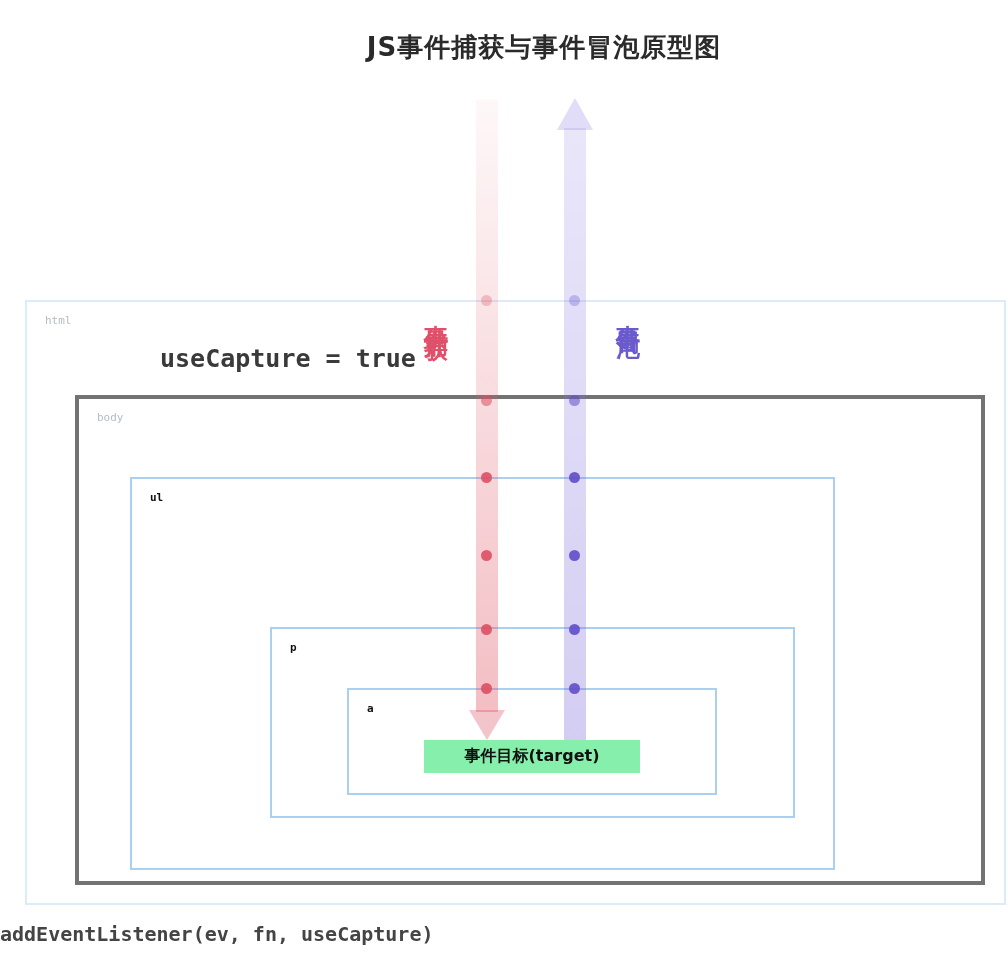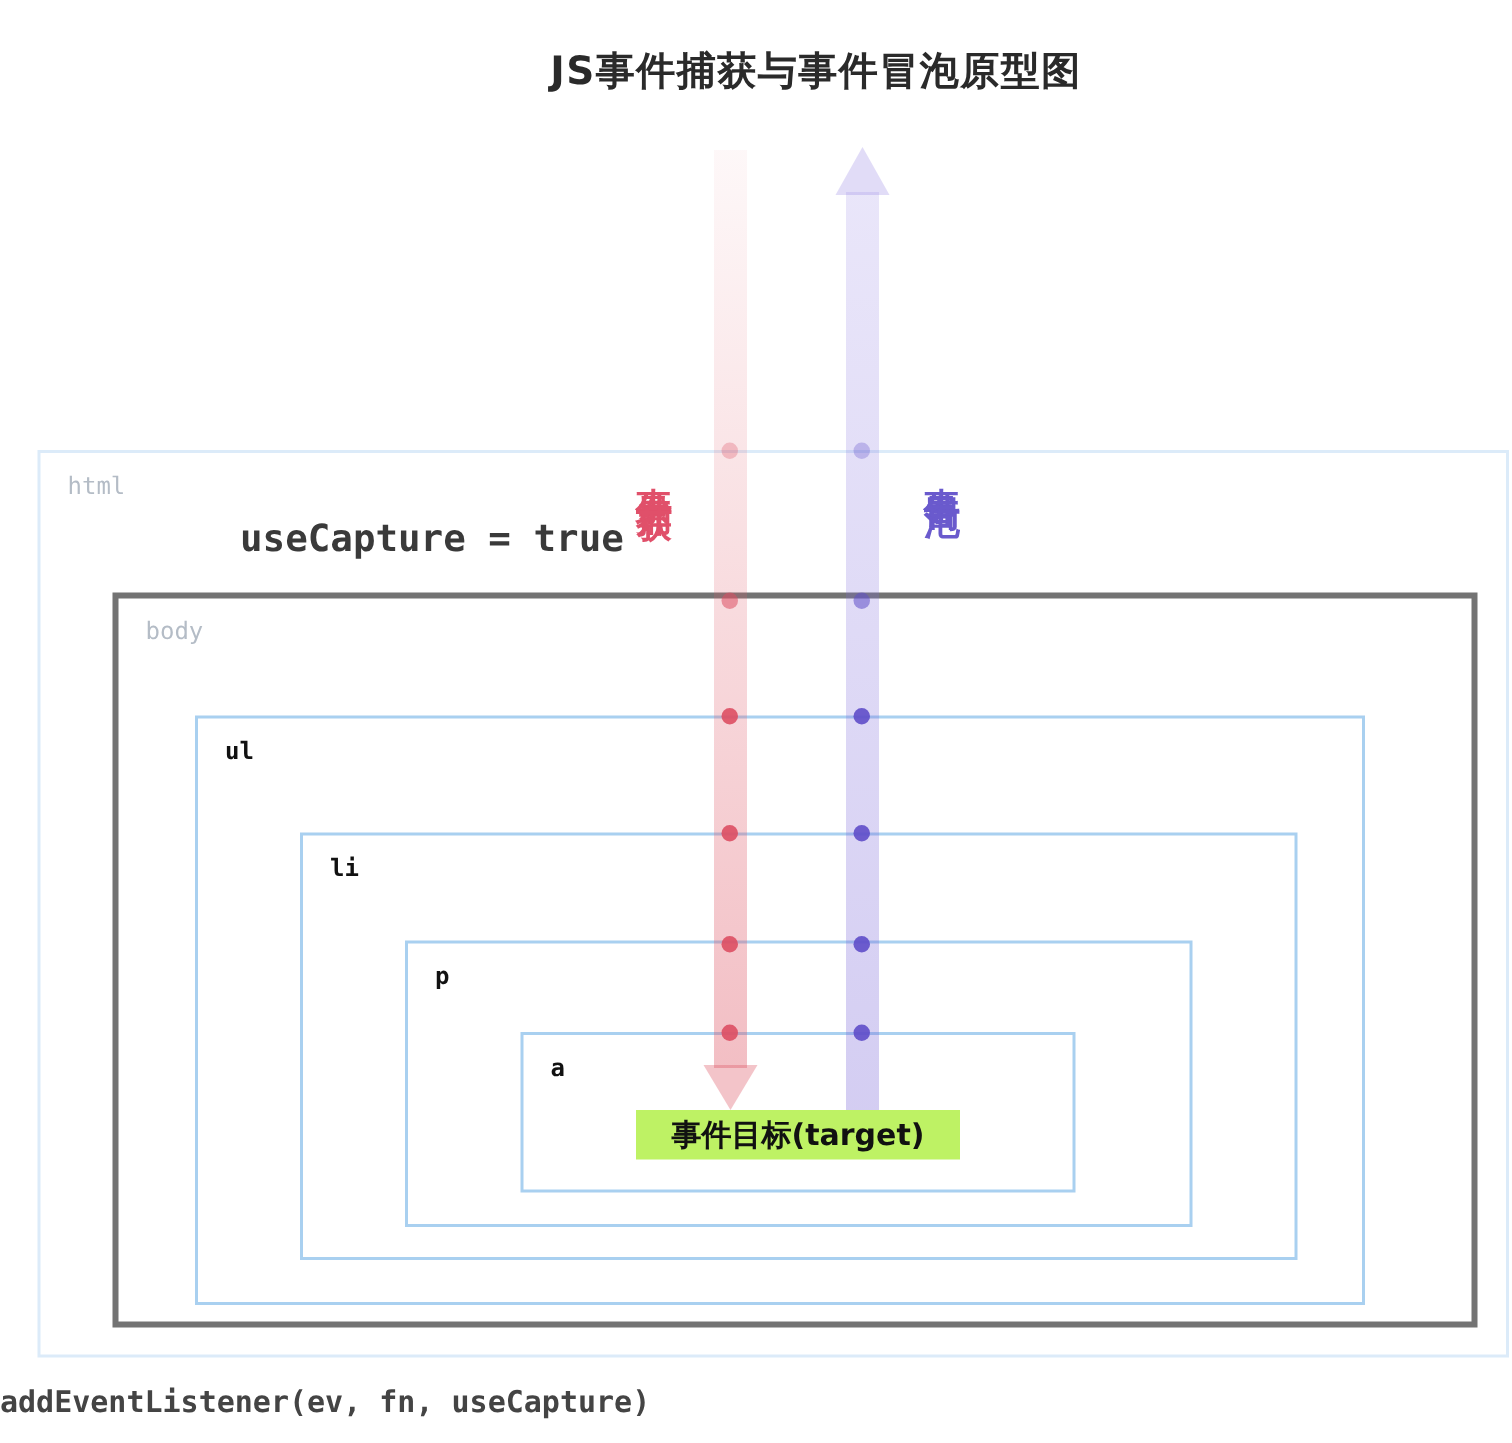--- a/index.html
+++ b/index.html
@@ -17,28 +17,28 @@
     font-size:26px; font-weight:bold; color:#2a2a2a;
     letter-spacing:1px;
     padding-left:40px;
   }
 
   
   .box { position:absolute; box-sizing:border-box; background:transparent; z-index:1; }
   .box .tag-label {
     position:absolute; left:18px; top:12px;
     font-family:"DejaVu Sans Mono","Liberation Mono",monospace;
-    font-size:16px;
+    font-size:11px;
   }
   .tag-muted { color:#b4bcc6; font-weight:normal; }
   .tag-strong { color:#111; font-weight:bold; }
 
   .box-html { left:25px;  top:300px; width:981px; height:605px; border:2px solid #dcebf9; }
   .box-body { left:75px;  top:395px; width:910px; height:490px; border:4px solid #737373; }
-  .box-ul   { left:130px; top:477px; width:780px; height:393px; border:2px solid #a9d0f0; }
+  .box-ul   { left:130px; top:477px; width:705px; height:393px; border:2px solid #a9d0f0; }
   .box-li   { left:200px; top:555px; width:665px; height:285px; border:2px solid #a9d0f0; }
   .box-p    { left:270px; top:627px; width:525px; height:191px; border:2px solid #a9d0f0; }
   .box-a    { left:347px; top:688px; width:370px; height:107px; border:2px solid #a9d0f0; }
 
   
   .arrow-body { position:absolute; z-index:2; }
   .capture-body {
     left:476px; top:100px; width:22px; height:612px;
     background:linear-gradient(to bottom, rgba(232,130,140,0.06), rgba(222,85,100,0.38));
   }
@@ -87,23 +87,23 @@
     font-family:"DejaVu Sans Mono","Liberation Mono",monospace;
     font-size:25px; font-weight:bold; color:#3a3a3a;
   }
   .ucap-true  { left:160px; top:344px; }
   .ucap-false { left:690px; top:344px; }
 
   
   .target-box {
     position:absolute; z-index:5;
     left:424px; top:740px; width:216px; height:33px;
-    background:#bef264;
+    background:#86efac;
     display:flex; align-items:center; justify-content:center;
-    font-size:20px; font-weight:bold; color:#111;
+    font-size:16px; font-weight:bold; color:#111;
     font-family:"DejaVu Sans","Liberation Sans",sans-serif;
   }
 
   
   .footer-code {
     position:absolute; z-index:4;
     left:0; top:922px; width:100%;
     text-align:left;
     font-family:"DejaVu Sans Mono","Liberation Mono",monospace;
     font-size:20px; font-weight:bold; color:#444;
@@ -117,23 +117,20 @@
   <div class="title">JS事件捕获与事件冒泡原型图</div>
 
   <div class="box box-html">
     <span class="tag-label tag-muted">html</span>
   </div>
   <div class="box box-body">
     <span class="tag-label tag-muted">body</span>
   </div>
   <div class="box box-ul">
     <span class="tag-label tag-strong">ul</span>
-  </div>
-  <div class="box box-li">
-    <span class="tag-label tag-strong">li</span>
   </div>
   <div class="box box-p">
     <span class="tag-label tag-strong">p</span>
   </div>
   <div class="box box-a">
     <span class="tag-label tag-strong">a</span>
   </div>
 
   <div class="arrow-body capture-body"></div>
   <div class="capture-head"></div>

